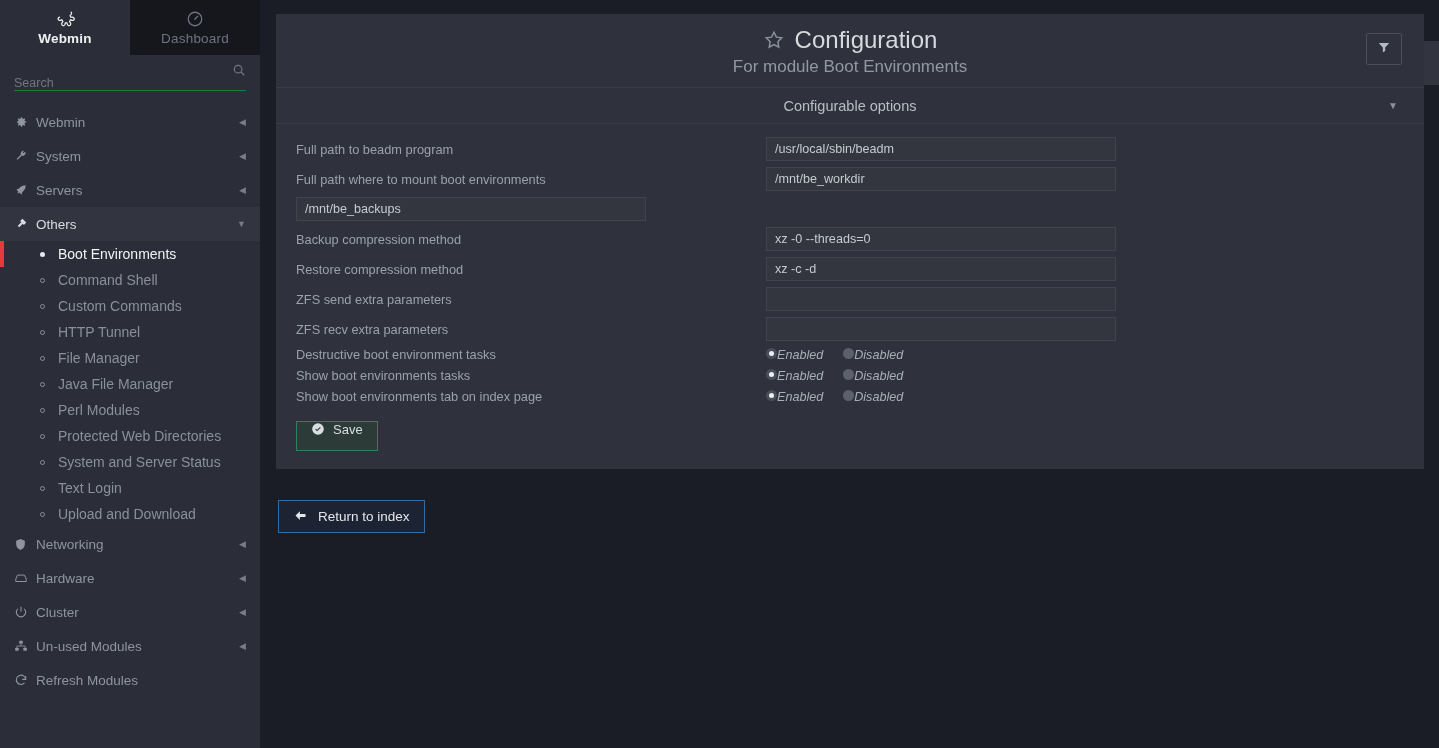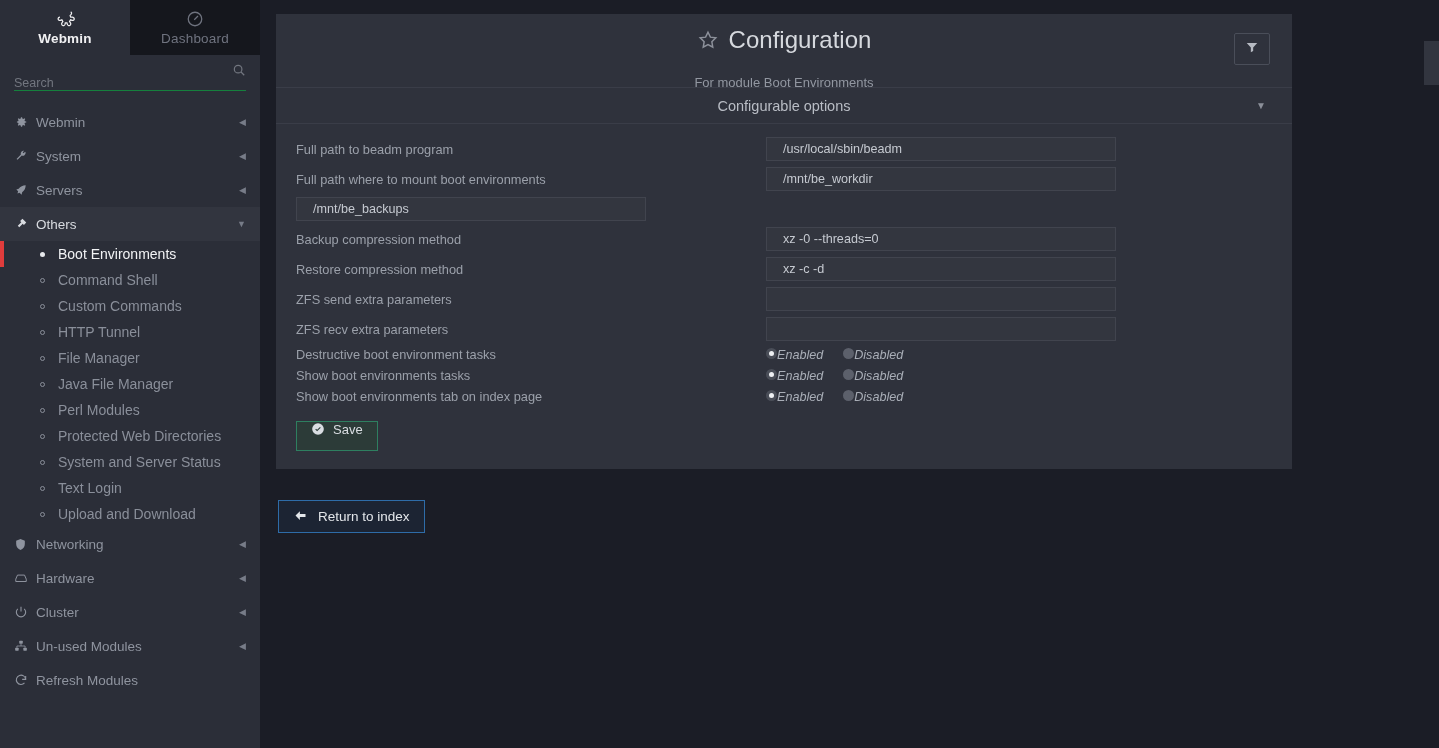--- a/index.html
+++ b/index.html
@@ -79,35 +79,35 @@
   .nav-item.active::before {
     content: ""; position: absolute; left: 0; top: 0;
     width: 4px; height: 100%; background: #e03c3c;
   }
 
   
   .main { flex: 1 1 auto; position: relative; height: 748px; background: #1b1d26; }
 
   .panel {
     position: absolute; left: 16px; top: 14px;
-    width: 1016px; height: 455px;
+    width: 1148px; height: 455px;
     background: #2f323c;
   }
 
   .panel-head { position: relative; height: 74px; border-bottom: 1px solid #3a3d48; }
   .title-block {
     position: absolute; left: 0; right: 0; top: 12px;
     display: flex; flex-direction: column; align-items: center;
   }
   .page-title {
     display: flex; align-items: center; gap: 10px;
     color: #d6d9de; font-size: 24px; font-weight: normal;
   }
   .star-ico { color: #8d919b; display: flex; }
-  .page-sub { color: #9297a1; font-size: 13px; margin-top: 21px; }
+  .page-sub { color: #9297a1; font-size: 17px; margin-top: 3px; }
 
   .filter-btn {
     position: absolute; right: 22px; top: 19px;
     width: 36px; height: 32px;
     border: 1px solid #4a4e59; border-radius: 2px;
     display: flex; align-items: center; justify-content: center;
     color: #b6bac2; cursor: pointer; background: transparent;
   }
   .bell-btn {
     position: absolute; right: -29px; top: 41px;
@@ -126,21 +126,21 @@
     position: absolute; right: 26px; color: #8b8f99; font-size: 10px;
   }
 
   .form { padding: 10px 0 0 0; }
   .frow { display: flex; align-items: center; height: 30px; padding: 0 0 0 20px; }
   .flabel { width: 470px; color: #9ba0aa; font-size: 12.8px; flex: 0 0 470px; }
   .finput {
     width: 350px; height: 24px;
     background: #33363f; border: 1px solid #41444e;
     color: #c6cad1; font-size: 12.6px;
-    padding: 0 16px; outline: none;
+    padding: 0 8px; outline: none;
     font-family: "Liberation Sans", sans-serif;
   }
   .radio-row { height: 21px; }
   .radio-group { display: flex; align-items: center; gap: 20px; }
   .radio-opt { display: flex; align-items: flex-start; cursor: pointer; font-style: italic; }
   .radio-mark {
     width: 11px; height: 11px; border-radius: 50%;
     background: #5c606b; display: flex;
     align-items: center; justify-content: center;
   }

